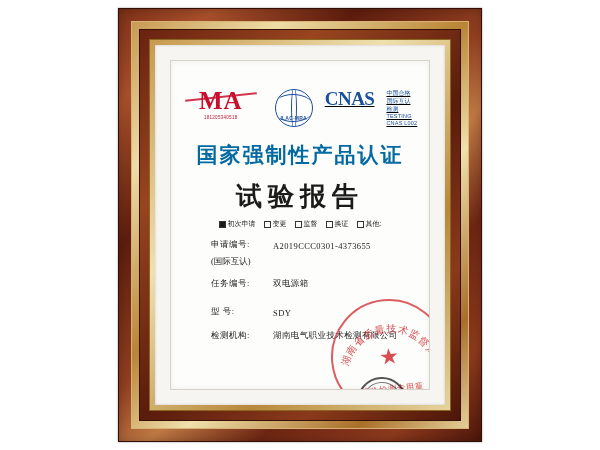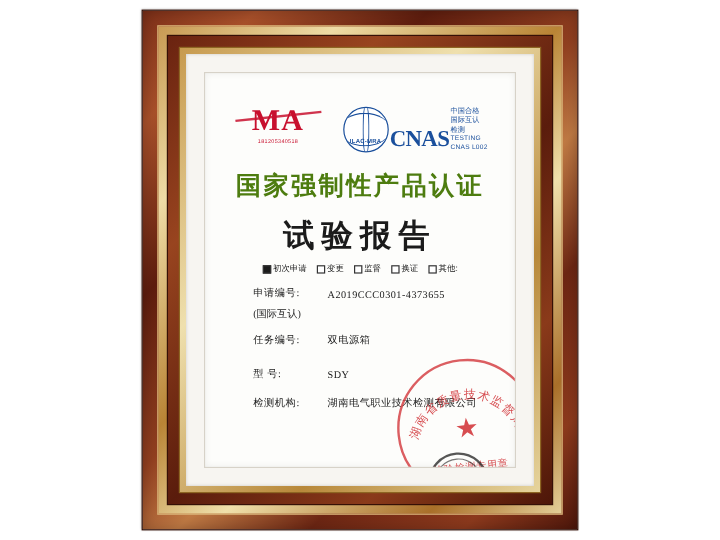--- a/index.html
+++ b/index.html
@@ -136,22 +136,23 @@
     top: 8px;
     width: 72px;
     height: 2px;
     background: #c8102e;
     transform: rotate(-6deg);
     opacity: 0.85;
   }
 
   .cnas-block {
     display: flex;
-    align-items: flex-end;
-    gap: 1px;
+    align-items: flex-start;
+    gap: 12px;
+    text-decoration: underline;
   }
   .ilac-circle {
     width: 36px;
     height: 36px;
     border-radius: 50%;
     background: #ffffff;
     border: 1.6px solid #1a4f9c;
     position: relative;
     overflow: hidden;
   }
@@ -218,21 +219,21 @@
   .title-main {
     position: absolute;
     left: 0;
     right: 0;
     top: 80px;
     text-align: center;
     font-family: Liberation Sans, sans-serif;
     font-weight: bold;
     font-size: 21px;
     letter-spacing: 2px;
-    color: #4d7c0f;
+    color: #0369a1;
   }
   .title-sub {
     position: absolute;
     left: 0;
     right: 0;
     top: 118px;
     text-align: center;
     font-family: "Liberation Serif", serif;
     font-weight: bold;
     font-size: 26px;
@@ -272,21 +273,21 @@
 
   
   .fields {
     position: absolute;
     left: 40px;
     right: 30px;
     top: 178px;
   }
   .field-line {
     display: flex;
-    align-items: center;
+    align-items: flex-end;
     margin-bottom: 9px;
     font-size: 8.5px;
     color: #1b1b1b;
     font-family: "Liberation Serif", serif;
   }
   .field-label {
     width: 62px;
     flex: none;
     letter-spacing: 0.5px;
   }

